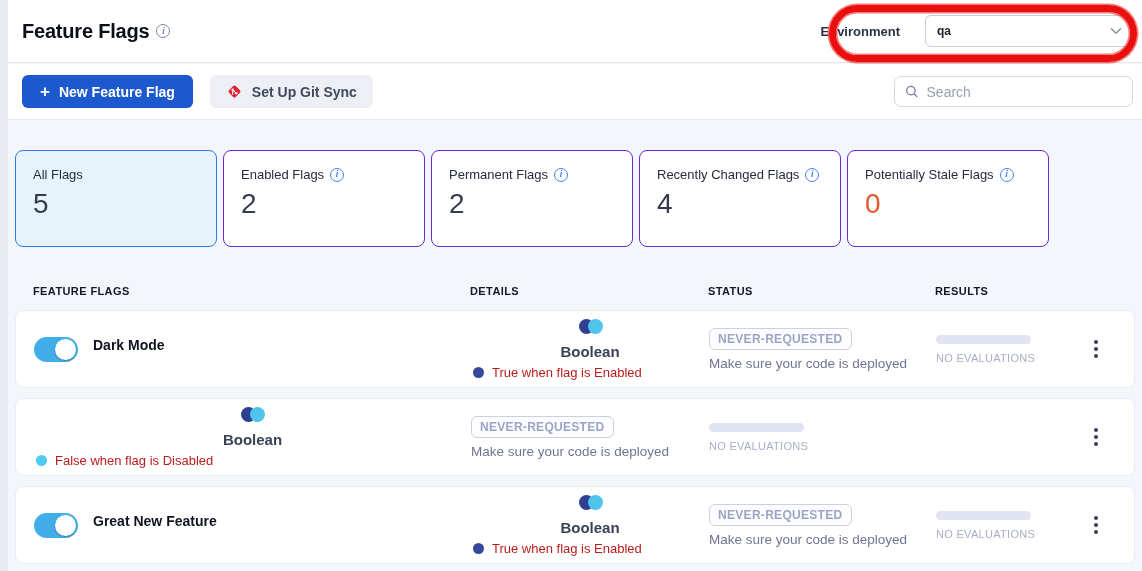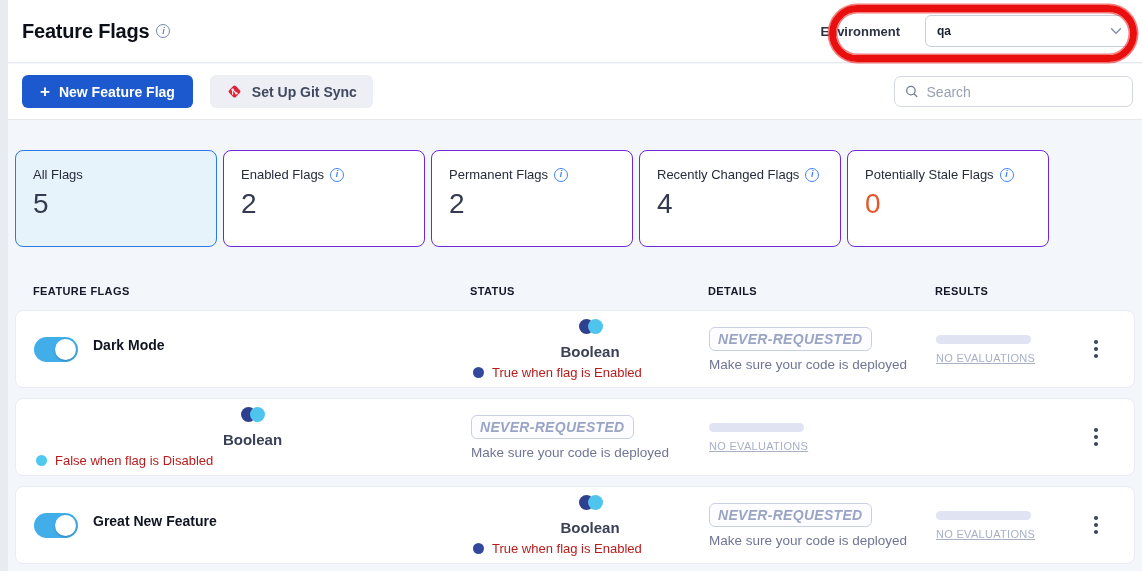--- a/index.html
+++ b/index.html
@@ -74,27 +74,27 @@
 
   .type-line { display:flex; align-items:center; gap:9px;flex-direction:column; }
   .bool-icon { position:relative; width:23px; height:15px; flex:0 0 auto; }
   .bool-icon .c1 { position:absolute; left:0; top:0; width:15px; height:15px; border-radius:50%; background:#2e4190; }
   .bool-icon .c2 { position:absolute; left:9px; top:0; width:15px; height:15px; border-radius:50%; background:#4fc4ec; }
   .type-label { font-size:15px; font-weight:600; color:#3a4157; }
   .rule-line { display:flex; align-items:center; gap:8px; margin-top:5px; padding-left:2px; }
   .rule-dot { width:11px; height:11px; border-radius:50%; flex:0 0 auto; }
   .rule-text { font-size:13px; color:#b91c1c; }
 
-  .badge { display:inline-block; font-size:14px; font-weight:700; letter-spacing:0.3px; color:#9aa5c6;
-           border:1px solid #c8d0e4; border-radius:6px; padding:3px 8px; background:#fdfdff;font-style:italic; }
+  .badge { display:inline-block; font-size:12px; font-weight:700; letter-spacing:0.3px; color:#9aa5c6;
+           border:1px solid #c8d0e4; border-radius:6px; padding:3px 8px; background:#fdfdff; }
   .status-text { font-size:13.5px; color:#6f7594; margin-top:6px; }
 
   .cell-results { width:96px; }
   .result-bar { width:95px; height:9px; border-radius:5px; background:#e0e3f1; }
-  .result-label { font-size:11px; color:#a9b0c6; letter-spacing:0.3px; margin-top:8px; text-align:right; white-space:nowrap;text-decoration:underline; }
+  .result-label { font-size:11px; color:#a9b0c6; letter-spacing:0.3px; margin-top:8px; text-align:right; white-space:nowrap; }
 
   .kebab { position:absolute; right:30px; top:50%; transform:translateY(-50%);
            display:flex; flex-direction:column; gap:3px; padding:6px; cursor:pointer; }
   .kebab .dot { width:4px; height:4px; border-radius:50%; background:#3a4153; }
 </style>
 </head>
 <body>
 
 <div class="page">
   <div class="left-strip"></div>
@@ -172,22 +172,22 @@
         <div class="card-label">
             <span>Potentially Stale Flags</span>
             <span class="info-icon">i</span>
           </div>
         <div class="card-value" style="color: rgb(228, 87, 46);">0</div>
       </div>
     </div>
 
     <div class="thead">
       <div class="th">FEATURE FLAGS</div>
+      <div class="th">DETAILS</div>
       <div class="th">STATUS</div>
-      <div class="th">DETAILS</div>
       <div class="th">RESULTS</div>
     </div>
 
     <div class="row">
       <div class="cell-flag">
         <div class="toggle on">
             <span class="knob"></span>
           </div>
         <span class="flag-name">Dark Mode</span>
       </div>

